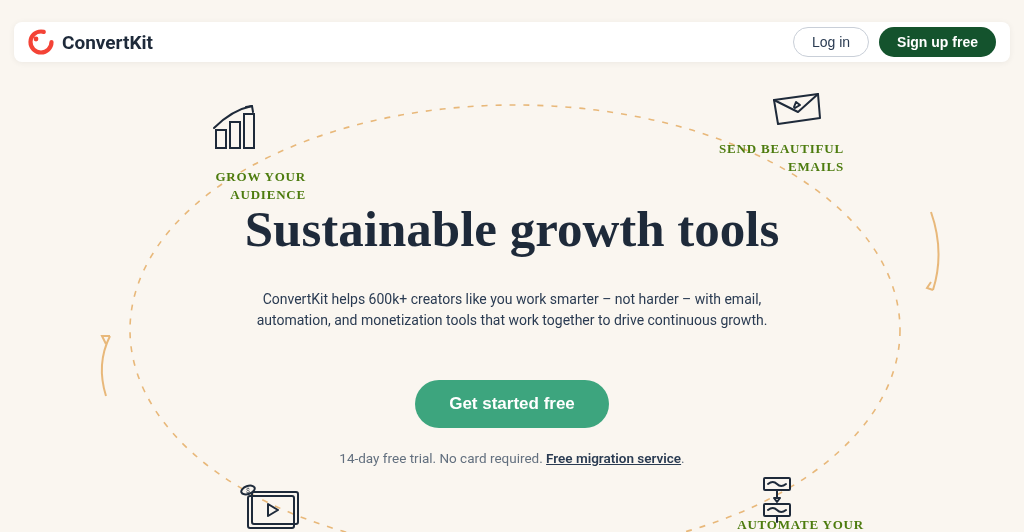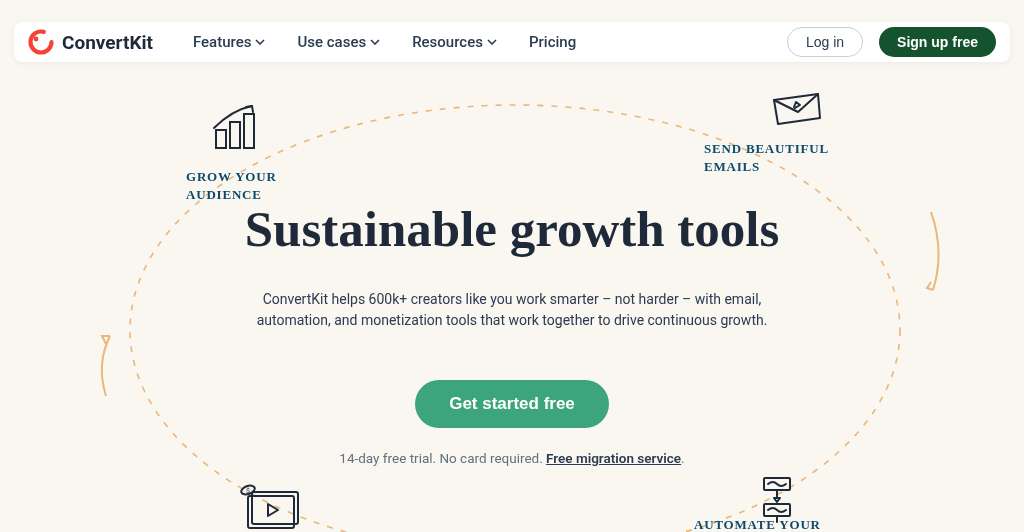--- a/index.html
+++ b/index.html
@@ -55,21 +55,21 @@
   font-weight: 500;
   cursor: pointer;
 }
 .chevron {
   width: 10px;
   height: 6px;
 }
 .nav-right {
   margin-left: auto;
   display: flex;
-  gap: 16px;
+  gap: 10px;
   align-items: center;
 }
 .btn-login {
   background: #fff;
   color: #2a3b52;
   border: 1.5px solid #c9cfd8;
   border-radius: 18px;
   padding: 6px 18px;
   font-size: 14px;
   font-weight: 500;
@@ -130,26 +130,26 @@
   color: #63707f;
   text-align: center;
 }
 .trial-note .link {
   color: #2a3b52;
   font-weight: 600;
   text-decoration: underline;
 }
 .callout {
   position: absolute;
-  text-align: left;
+  text-align: right;
   font-family: "Segoe Script", "Comic Sans MS", cursive;
   font-size: 13px;
   letter-spacing: 0.8px;
   line-height: 1.4;
-  color: #0c4a6e;
+  color: #4d7c0f;
   font-weight: 600;
   text-transform: uppercase;
 }
 .callout-grow { top: 168px; left: 186px; width: 120px; }
 .callout-email { top: 140px; right: 180px; width: 140px; }
 .callout-automate { top: 516px; right: 160px; width: 170px; }
 .icon-abs { position: absolute; }
 .icon-chart { top: 100px; left: 208px; }
 .icon-envelope { top: 88px; right: 200px; }
 .icon-video { bottom: 0; left: 238px; }
@@ -224,43 +224,20 @@
   <path d="M18 6 l-8 0 l4 8" fill="none" stroke="#e8b87a" stroke-width="2"></path>
 </svg>
 
 <div class="navbar">
   <div class="logo">
     <svg class="logo-mark" viewBox="0 0 26 26">
       <circle cx="13" cy="13" r="10.5" fill="none" stroke="#f44336" stroke-width="4.2" stroke-linecap="round" stroke-dasharray="52 66"></circle>
       <circle cx="8" cy="10" r="2.4" fill="#f44336"></circle>
     </svg>
     <span class="logo-text">ConvertKit</span>
-  </div>
-  <div class="nav-links">
-    <div class="nav-item">
-      <span>Features</span>
-      <svg class="chevron" viewBox="0 0 10 6">
-          <path d="M1 1 L5 5 L9 1" fill="none" stroke="#2a3b52" stroke-width="1.6"></path>
-        </svg>
-    </div>
-    <div class="nav-item">
-      <span>Use cases</span>
-      <svg class="chevron" viewBox="0 0 10 6">
-          <path d="M1 1 L5 5 L9 1" fill="none" stroke="#2a3b52" stroke-width="1.6"></path>
-        </svg>
-    </div>
-    <div class="nav-item">
-      <span>Resources</span>
-      <svg class="chevron" viewBox="0 0 10 6">
-          <path d="M1 1 L5 5 L9 1" fill="none" stroke="#2a3b52" stroke-width="1.6"></path>
-        </svg>
-    </div>
-    <div class="nav-item">
-      <span>Pricing</span>
-    </div>
   </div>
   <div class="nav-right">
     <button class="btn-login">Log in</button>
     <button class="btn-signup">Sign up free</button>
   </div>
 </div>
 
 <div class="hero">
   <h1 class="hero-title">
     <span>Sustainable growth tools</span><br>

